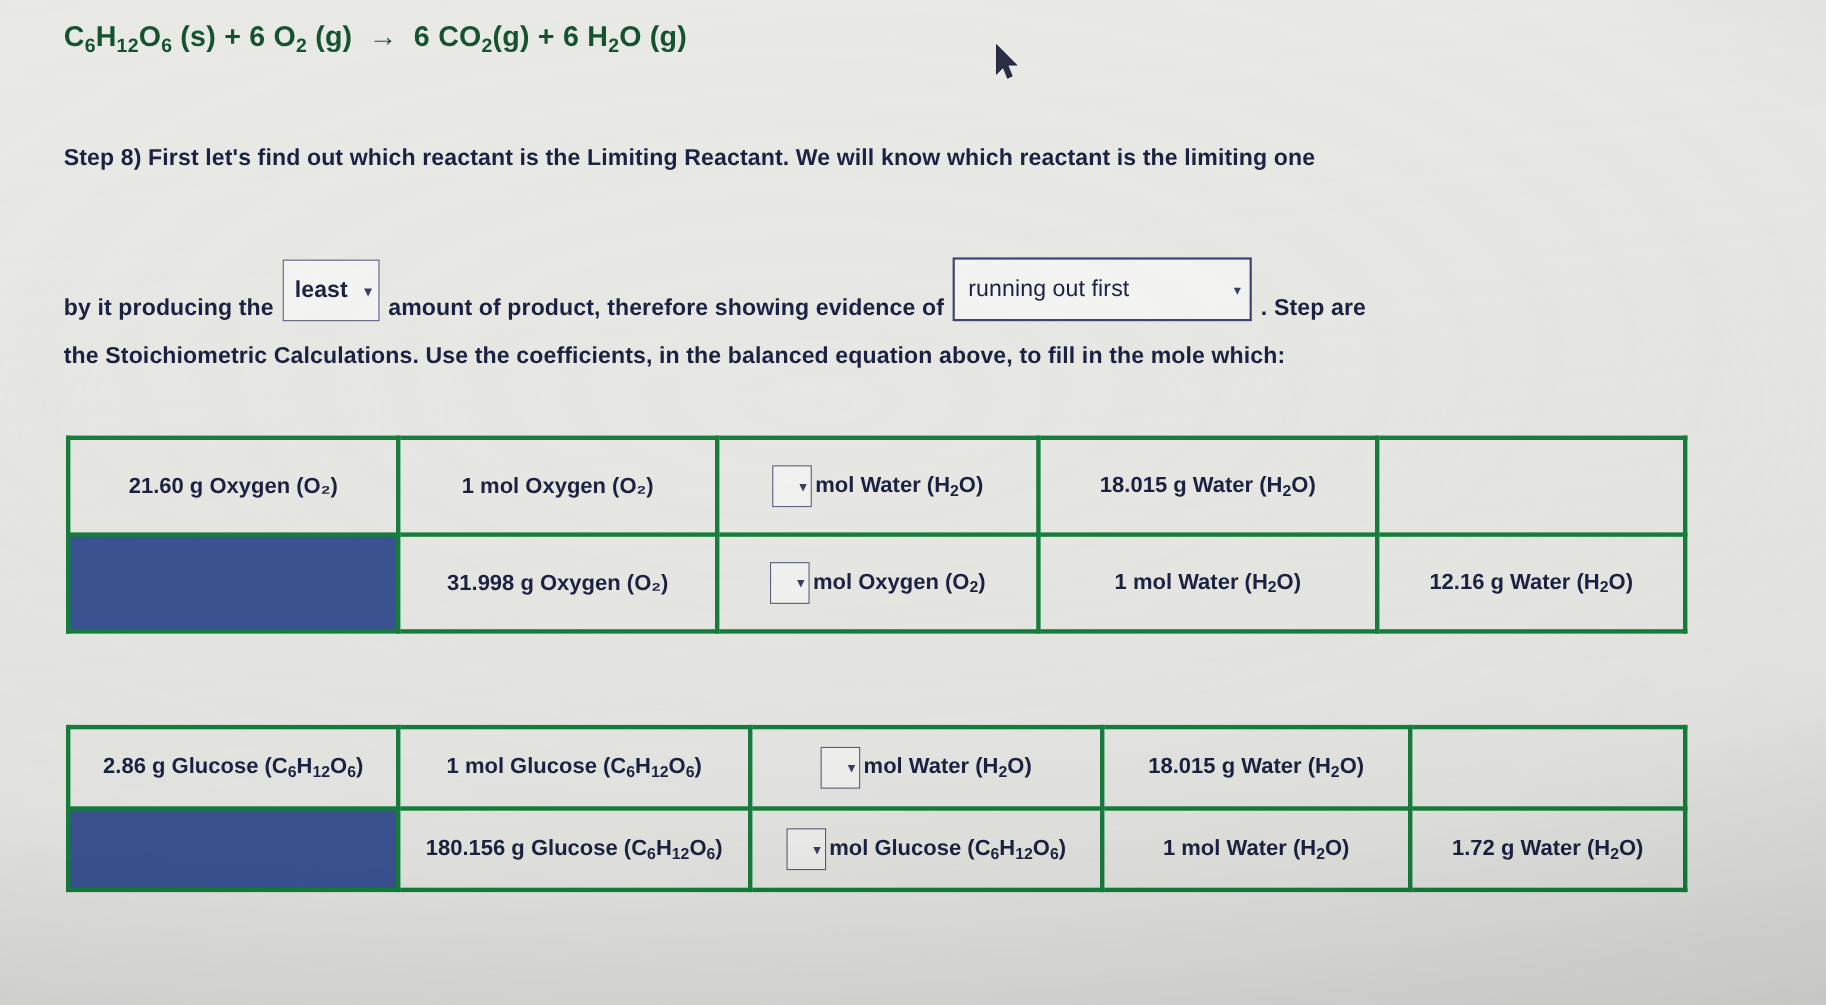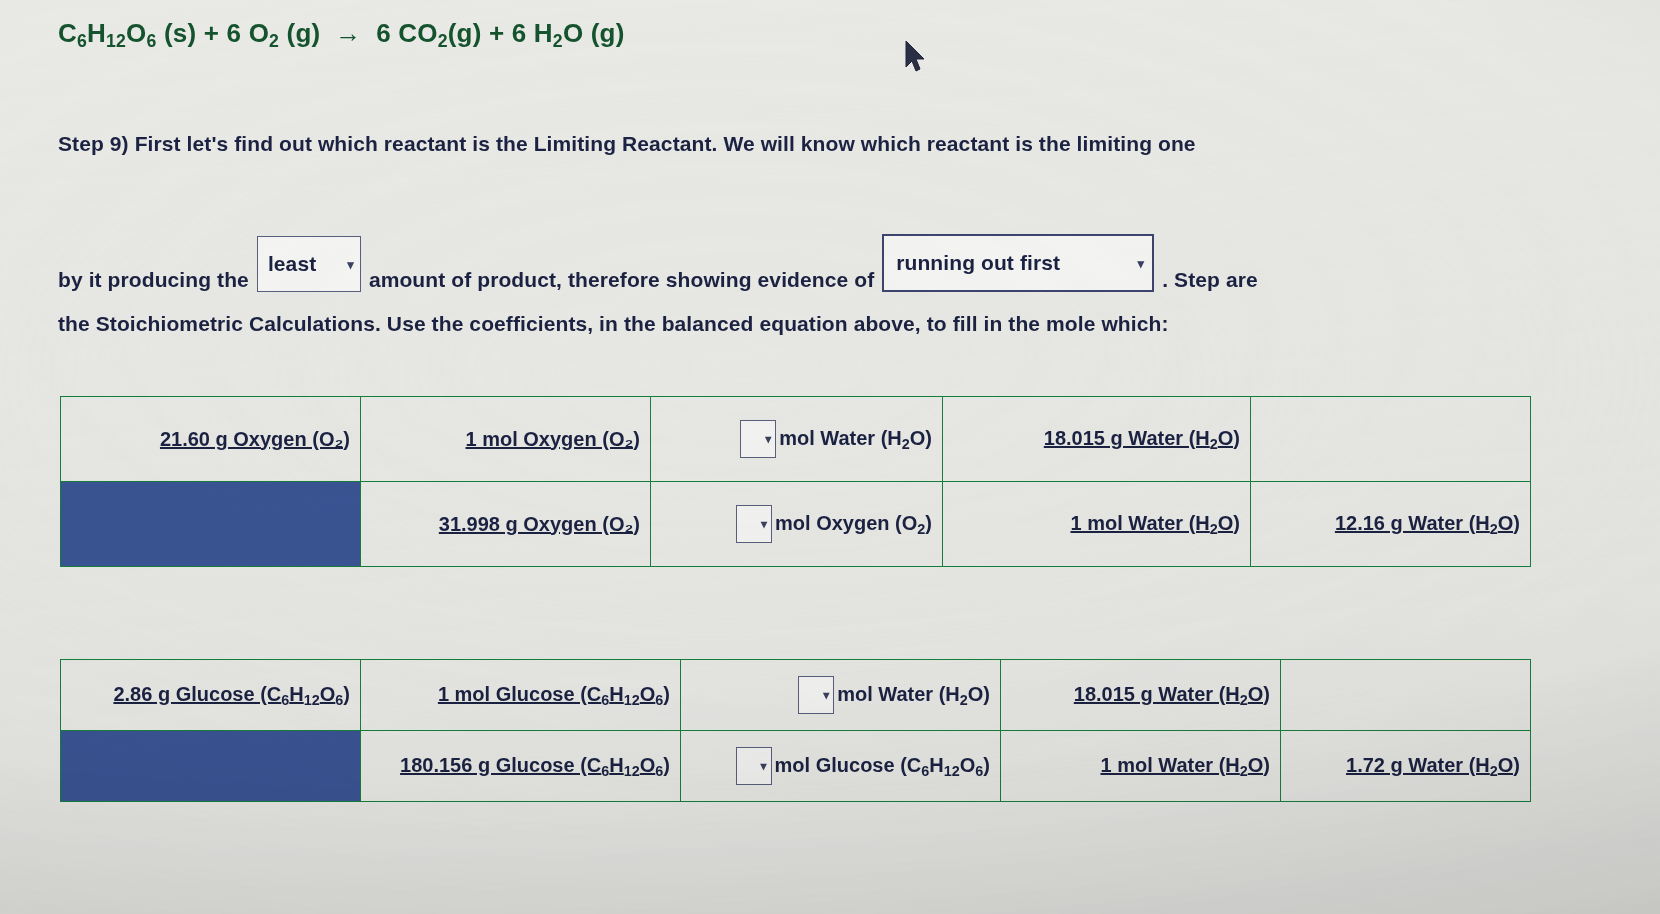--- a/index.html
+++ b/index.html
@@ -65,57 +65,56 @@
     align-items: center;
     justify-content: space-between;
     border: 1px solid #5a5f7d;
     background: rgba(255,255,255,0.55);
     font-weight: 700;
     font-size: 21px;
     color: #1b2242;
     box-sizing: border-box;
   }
   .select-least {
-    width: 104px;
+    width: 88px;
     height: 56px;
     padding: 0 6px 0 10px;
     margin: 0 8px;
   }
   .select-running {
     width: 272px;
     height: 58px;
     padding: 0 8px 0 12px;
     margin: 0 8px;
     border: 2px solid #3c4470;
-    font-weight: 700;
+    font-weight: 400;
   }
   .caret {
     font-size: 13px;
     color: #3a4060;
     line-height: 1;
     margin-left: 6px;
   }
 
   
   .stoich-table {
     position: absolute;
     border-collapse: collapse;
     table-layout: fixed;
     font-size: 20px;
     font-weight: 600;
     color: #1b2242;
   }
   .stoich-table td {
-    border: 1px solid #15803d;
+    border: 4px solid #15803d;
     height: 84px;
     padding: 0 10px;
-    text-align: right;
+    text-align: center;
     vertical-align: middle;
     white-space: nowrap;
-    text-decoration: underline;
   }
   .filled {
     background: #3a5494;
     border: 1px solid #6a6f86;
   }
   .cellbox {
     display: inline-flex;
     align-items: center;
     white-space: nowrap;
   }
@@ -162,21 +161,21 @@
 </style>
 </head>
 <body>
 
 <div class="page">
 
   <div class="equation">
     C<sub>6</sub>H<sub>12</sub>O<sub>6</sub> (s) + 6 O<sub>2</sub> (g) &nbsp;→&nbsp; 6 CO<sub>2</sub>(g) + 6 H<sub>2</sub>O (g)
   </div>
 
-  <div class="para line1">Step 9) First let's find out which reactant is the Limiting Reactant. We will know which reactant is the limiting one</div>
+  <div class="para line1">Step 8) First let's find out which reactant is the Limiting Reactant. We will know which reactant is the limiting one</div>
 
   <div class="para line2">
     <span>by it producing the</span>
     <span class="inline-select select-least">
       <span>least</span>
       <span class="caret">▾</span>
     </span>
     <span>amount of product, therefore showing evidence of</span>
     <span class="inline-select select-running">
       <span>running out first</span>

